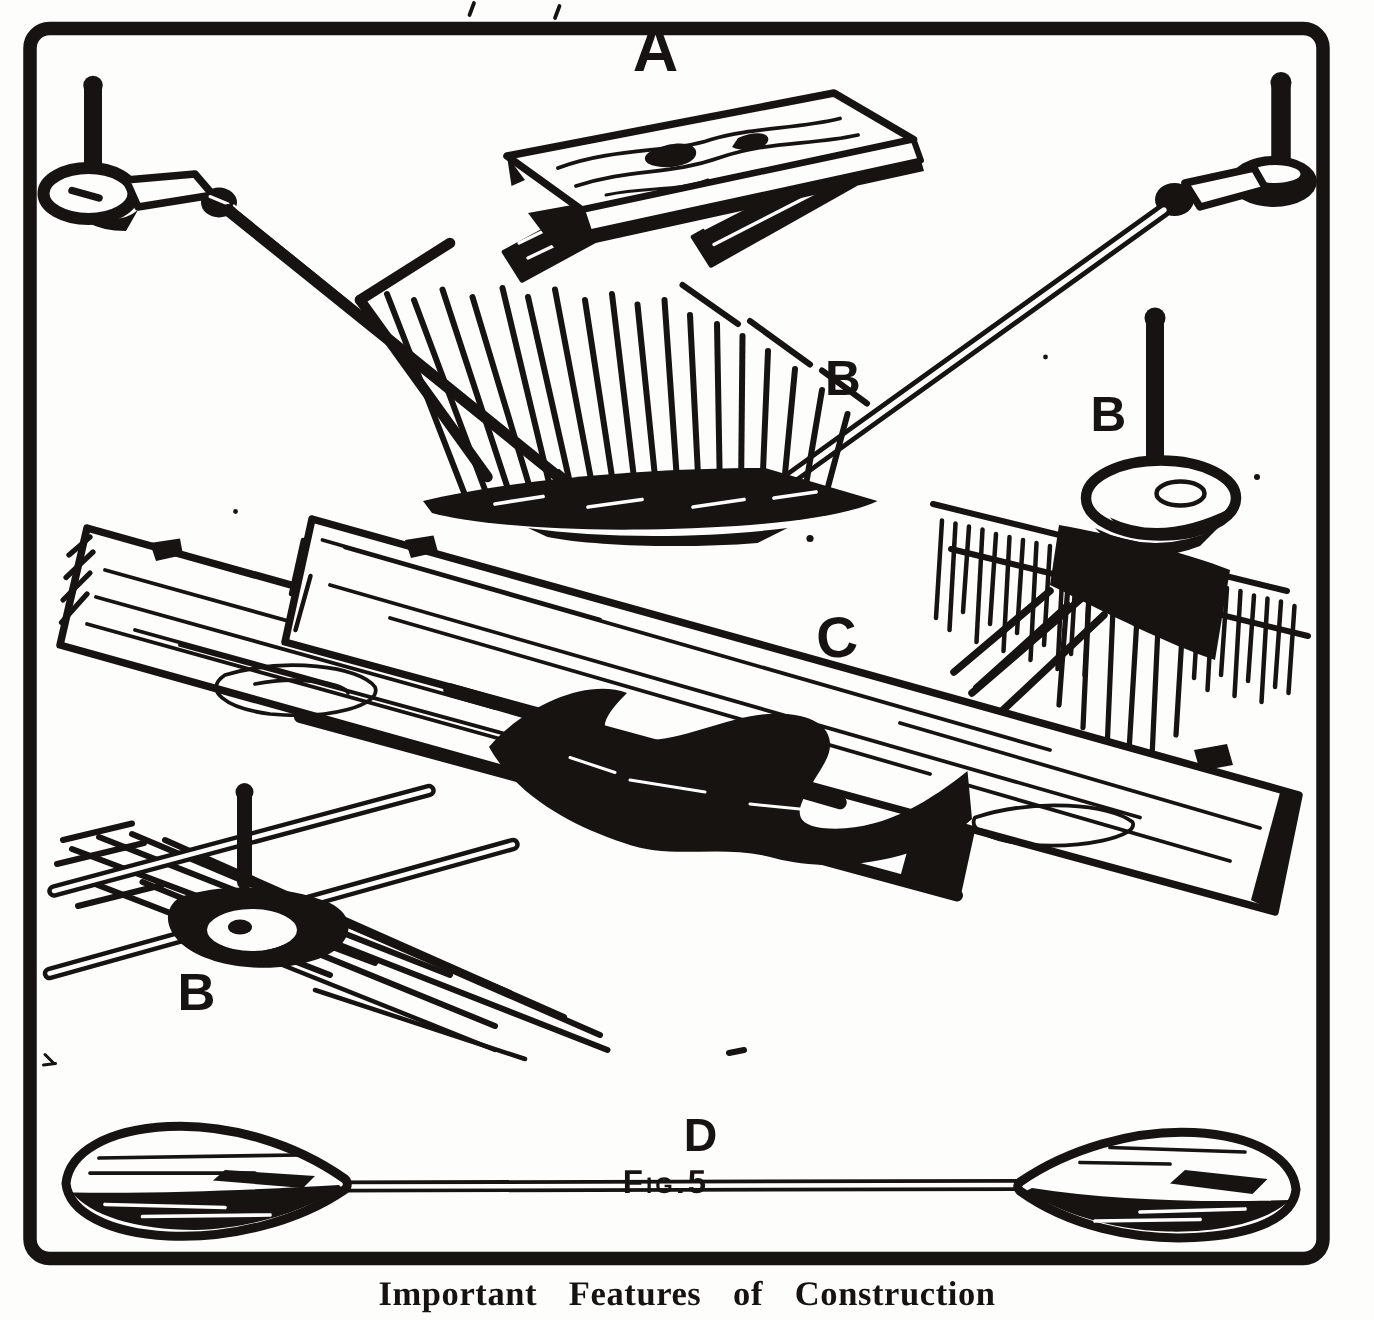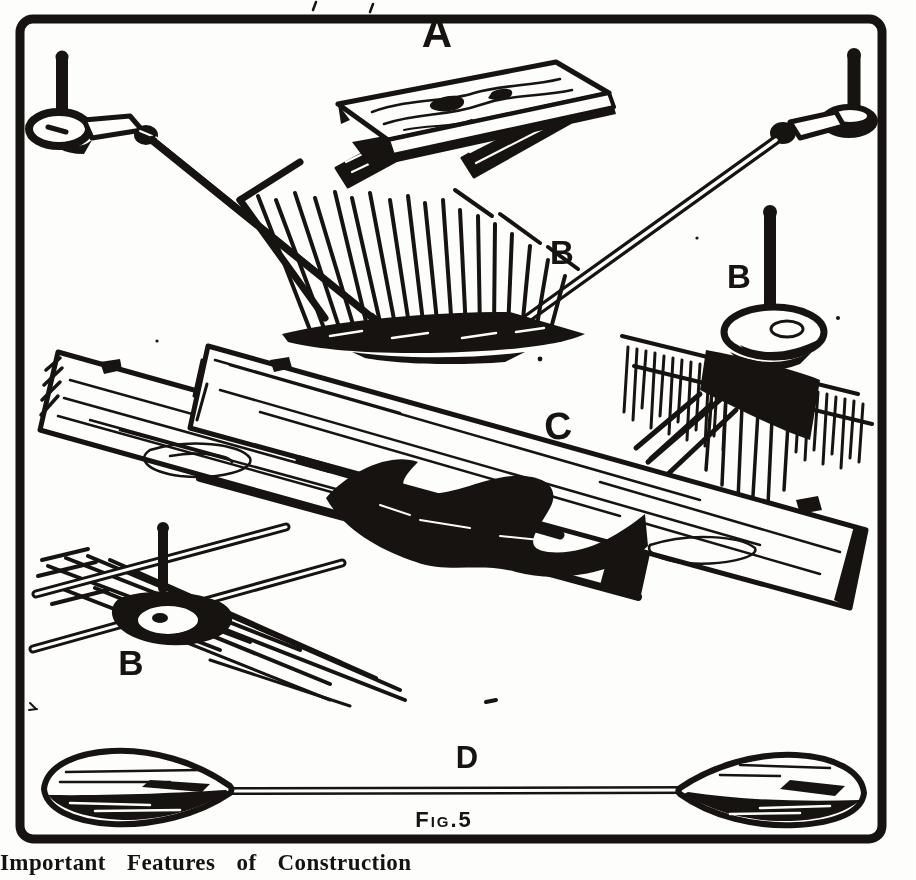--- a/index.html
+++ b/index.html
@@ -21,31 +21,31 @@
     line-height:1;
     white-space:nowrap;
   }
   .lbl-a{left:437px;top:33px;font-size:42px;}
   .lbl-b1{left:562px;top:252px;font-size:33px;}
   .lbl-b2{left:739px;top:276px;font-size:33px;}
   .lbl-c{left:558px;top:426px;font-size:38px;transform:translate(-50%,-50%) rotate(-5deg);}
   .lbl-b3{left:131px;top:662px;font-size:35px;}
   .lbl-d{left:467px;top:757px;font-size:31px;}
   .fig-number{
-    position:absolute;left:444px;top:820px;
+    position:absolute;left:444px;top:788px;
     transform:translate(-50%,-50%);
     font-family:"Liberation Sans",sans-serif;
     font-weight:700;font-size:22px;
     font-variant:small-caps;
     letter-spacing:2px;
     color:#161310;
   }
   .caption{
     position:absolute;left:0;right:0;top:850px;
-    text-align:left;
+    text-align:center;
     font-family:"Liberation Serif",serif;
     font-weight:700;
     font-size:23px;
     word-spacing:15px;
     letter-spacing:0.4px;
     color:#151210;
   }
 </style>
 </head>
 <body>

